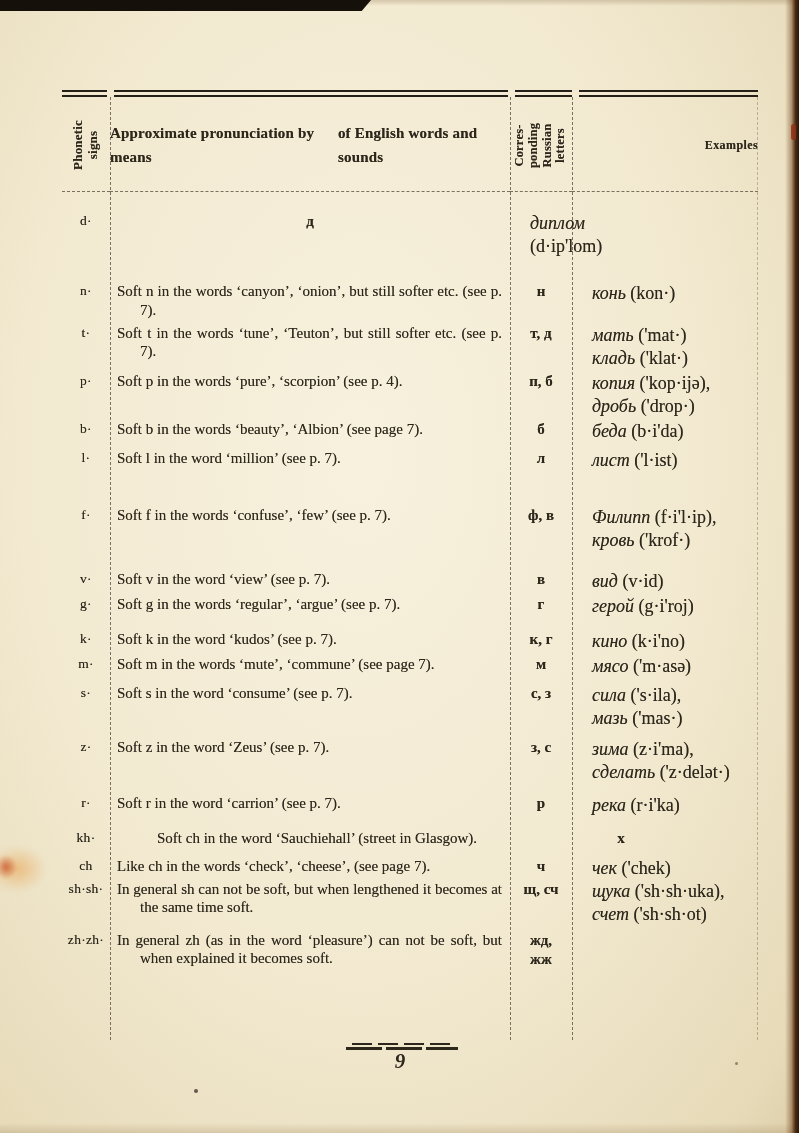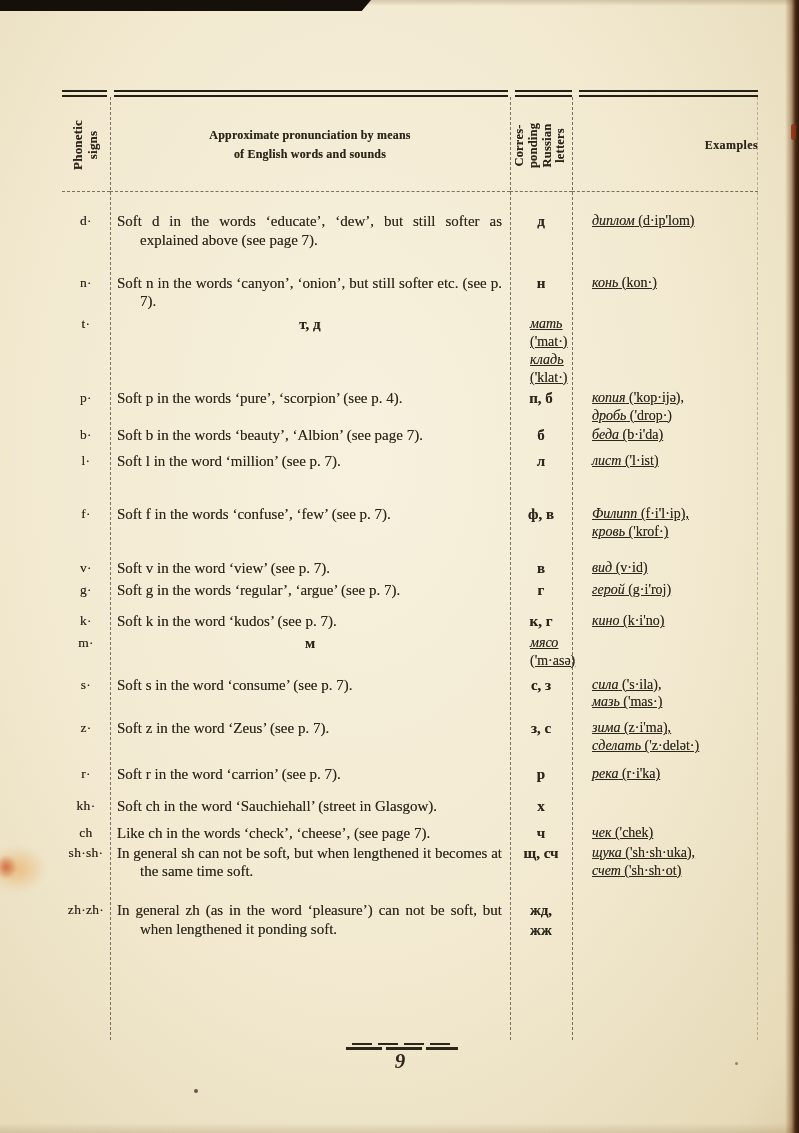--- a/index.html
+++ b/index.html
@@ -34,30 +34,30 @@
 
   .vline{position:absolute;top:7px;bottom:0;width:0;border-left:1.5px dashed rgba(55,47,34,.65);}
   .v1{left:48px;} .v2{left:448px;} .v3{left:510px;} .v4{left:695px;opacity:.45;}
 
   .thead{display:grid;grid-template-columns:48px 400px 62px 186px;height:93px;margin-top:2px;}
   .hcell{display:flex;align-items:center;justify-content:center;
     border-bottom:1px dashed rgba(70,60,44,.7);}
   .vtext{transform:rotate(-90deg);white-space:pre-line;text-align:center;
     font-weight:700;font-size:13px;line-height:1.15;letter-spacing:.2px;}
   .vtext.small{font-size:12.5px;line-height:1.1;}
-  .h-pron{flex-direction:column;font-weight:700;font-size:12px;line-height:1.6;letter-spacing:.2px;}
+  .h-pron{flex-direction:row;font-weight:700;font-size:15px;line-height:1.6;letter-spacing:.2px;}
   .h-examples{font-weight:700;font-size:12px;letter-spacing:.4px;justify-content:flex-end;}
 
   .rows{position:relative;}
   .row{display:grid;grid-template-columns:48px 400px 62px 186px;}
   .c-sign{text-align:center;font-size:13.5px;letter-spacing:.3px;padding-top:1px;}
   .c-pron{font-size:15px;line-height:1.25;text-align:justify;
     padding-left:30px;padding-right:8px;text-indent:-23px;}
   .c-letters{text-align:center;font-size:15px;font-weight:600;white-space:pre-line;line-height:1.3;}
-  .c-example{font-size:14px;white-space:pre-line;padding-left:20px;padding-right:2px;line-height:1.28;font-weight:500;text-decoration:underline;}
+  .c-example{font-size:18px;white-space:pre-line;padding-left:20px;padding-right:2px;line-height:1.28;font-weight:500;}
   .c-example i{font-style:italic;}
   .row *, .thead *{text-shadow:0 0 .5px rgba(44,38,27,.55);}
 
   .footer-dash1{position:absolute;left:352px;top:1043px;width:98px;height:2px;
     background:repeating-linear-gradient(90deg,#2c261b 0 20px,transparent 20px 26px);}
   .footer-dash2{position:absolute;left:346px;top:1047px;width:112px;height:2.5px;
     background:repeating-linear-gradient(90deg,#2c261b 0 36px,transparent 36px 40px);}
   .page-number{position:absolute;left:386px;top:1049px;width:28px;text-align:center;
     font-size:21px;font-weight:700;font-style:italic;}
 </style>
@@ -104,32 +104,32 @@
 letters</span>
     </div>
     <div class="hcell h-examples">
       <span>Examples</span>
     </div>
   </div>
 
   <div class="rows">
       <div class="row" style="margin-top: 20px;">
     <div class="c-sign">d·</div>
-    <div class="c-pron">Soft d in the words ‘educate’, ‘dew’, but still softer as explained above (see page 7).</div>
     <div class="c-letters">д</div>
     <div class="c-example"><i>диплом</i> (d·ip'lom)</div>
   </div>
       <div class="row" style="margin-top: 24px;">
     <div class="c-sign">n·</div>
     <div class="c-pron">Soft n in the words ‘canyon’, ‘onion’, but still softer etc. (see p. 7).</div>
     <div class="c-letters">н</div>
     <div class="c-example"><i>конь</i> (kon·)</div>
   </div>
       <div class="row" style="margin-top: 4px;">
     <div class="c-sign">t·</div>
+    <div class="c-pron">Soft t in the words ‘tune’, ‘Teuton’, but still softer etc. (see p. 7).</div>
     <div class="c-letters">т, д</div>
     <div class="c-example"><i>мать</i> ('mat·)
 <i>кладь</i> ('klat·)</div>
   </div>
       <div class="row" style="margin-top: 2px;">
     <div class="c-sign">p·</div>
     <div class="c-pron">Soft p in the words ‘pure’, ‘scorpion’ (see p. 4).</div>
     <div class="c-letters">п, б</div>
     <div class="c-example"><i>копия</i> ('kop·ijə),
 <i>дробь</i> ('drop·)</div>
@@ -166,20 +166,21 @@
     <div class="c-example"><i>герой</i> (g·i'roj)</div>
   </div>
       <div class="row" style="margin-top: 12px;">
     <div class="c-sign">k·</div>
     <div class="c-pron">Soft k in the word ‘kudos’ (see p. 7).</div>
     <div class="c-letters">к, г</div>
     <div class="c-example"><i>кино</i> (k·i'no)</div>
   </div>
       <div class="row" style="margin-top: 2px;">
     <div class="c-sign">m·</div>
+    <div class="c-pron">Soft m in the words ‘mute’, ‘commune’ (see page 7).</div>
     <div class="c-letters">м</div>
     <div class="c-example"><i>мясо</i> ('m·asə)</div>
   </div>
       <div class="row" style="margin-top: 6px;">
     <div class="c-sign">s·</div>
     <div class="c-pron">Soft s in the word ‘consume’ (see p. 7).</div>
     <div class="c-letters">с, з</div>
     <div class="c-example"><i>сила</i> ('s·ila),
 <i>мазь</i> ('mas·)</div>
   </div>
@@ -189,41 +190,41 @@
     <div class="c-letters">з, с</div>
     <div class="c-example"><i>зима</i> (z·i'ma),
 <i>сделать</i> ('z·delət·)</div>
   </div>
       <div class="row" style="margin-top: 10px;">
     <div class="c-sign">r·</div>
     <div class="c-pron">Soft r in the word ‘carrion’ (see p. 7).</div>
     <div class="c-letters">р</div>
     <div class="c-example"><i>река</i> (r·i'ka)</div>
   </div>
-      <div class="row" style="margin-top: 12px;">
+      <div class="row" style="margin-top: 12px; gap: 40px;">
     <div class="c-sign">kh·</div>
     <div class="c-pron">Soft ch in the word ‘Sauchiehall’ (street in Glasgow).</div>
     <div class="c-letters">х</div>
   </div>
       <div class="row" style="margin-top: 8px;">
     <div class="c-sign">ch</div>
     <div class="c-pron">Like ch in the words ‘check’, ‘cheese’, (see page 7).</div>
     <div class="c-letters">ч</div>
     <div class="c-example"><i>чек</i> ('chek)</div>
   </div>
       <div class="row" style="">
     <div class="c-sign">sh·sh·</div>
     <div class="c-pron">In general sh can not be soft, but when lengthened it becomes at the same time soft.</div>
     <div class="c-letters">щ, сч</div>
     <div class="c-example"><i>щука</i> ('sh·sh·uka),
 <i>счет</i> ('sh·sh·ot)</div>
   </div>
-      <div class="row" style="margin-top: 20px;">
+      <div class="row" style="margin-top: 5px;">
     <div class="c-sign">zh·zh·</div>
-    <div class="c-pron">In general zh (as in the word ‘pleasure’) can not be soft, but when lengthened it ponding soft.</div>
+    <div class="c-pron">In general zh (as in the word ‘pleasure’) can not be soft, but when explained it becomes soft.</div>
     <div class="c-letters">жд,
 жж</div>
   </div>
     </div>
 </div>
 
 <div class="footer-dash1"></div>
 <div class="footer-dash2"></div>
 <div class="page-number">9</div>
 

